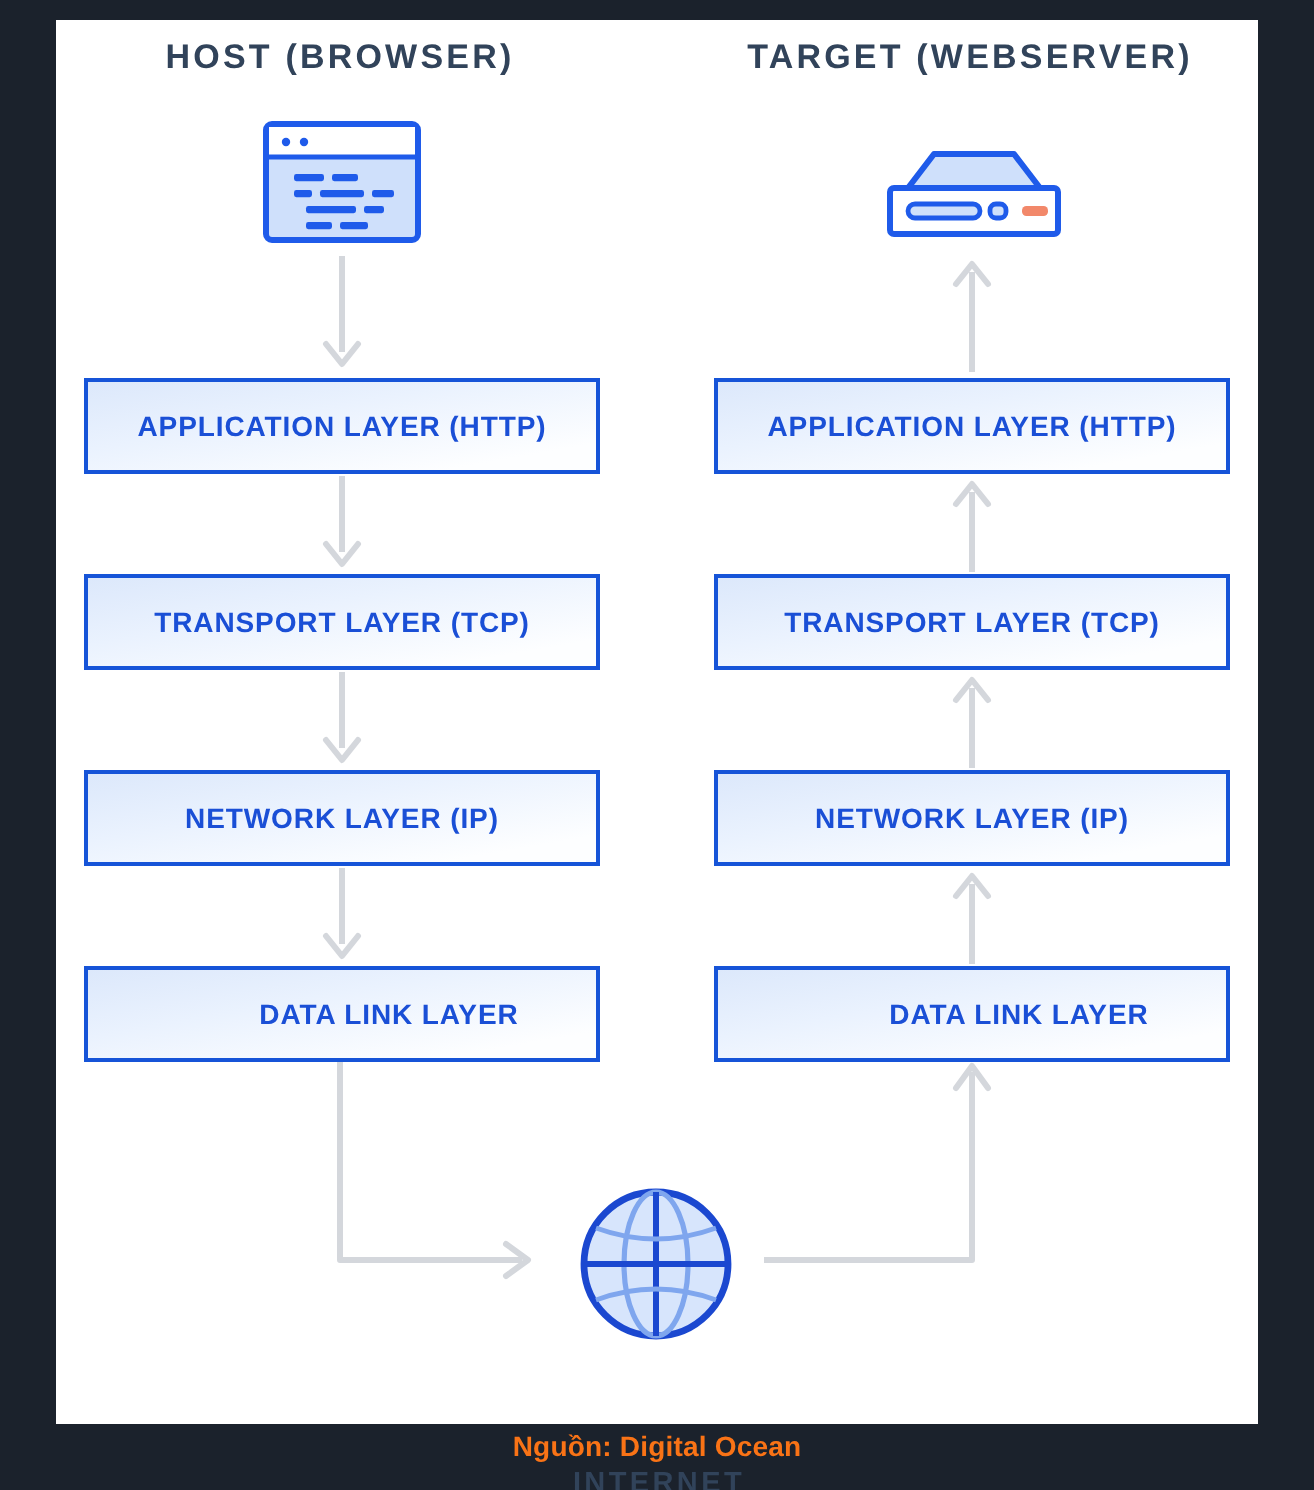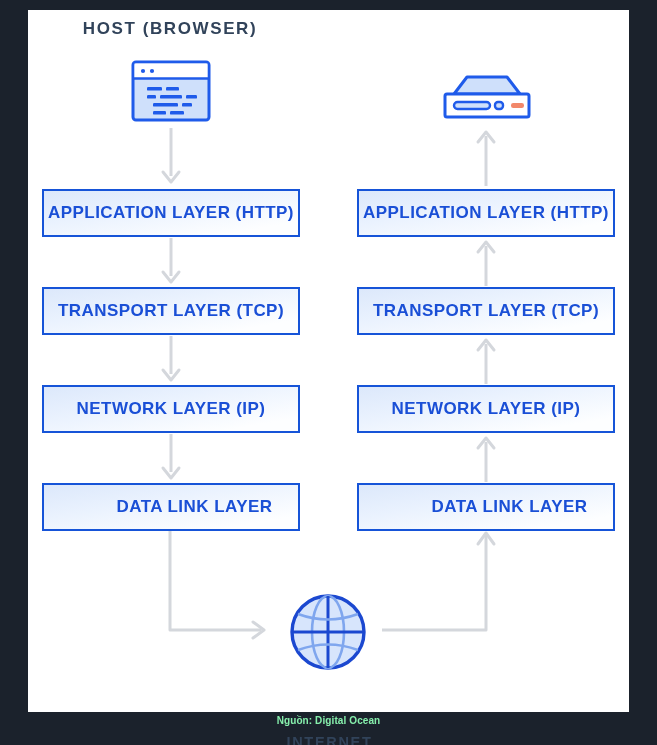--- a/index.html
+++ b/index.html
@@ -13,22 +13,22 @@
 
   .panel{
     position:absolute;left:28px;top:10px;
     width:601px;height:702px;
     background:#ffffff;
   }
 
   .caption{
     position:absolute;left:0;top:715px;width:657px;
     text-align:center;
-    color:#86efac;
-    font-size:10px;
+    color:#f97316;
+    font-size:14px;
     font-weight:700;
     letter-spacing:.1px;
   }
 
   
   .col-title{
     position:absolute;
     font-size:17px;
     font-weight:700;
     letter-spacing:1.6px;
@@ -42,21 +42,21 @@
   
   .layer-box{
     position:absolute;
     width:258px;height:48px;
     box-sizing:border-box;
     border:2.5px solid #1654d8;
     background:linear-gradient(170deg,#dce8fb 0%,#eaf2fe 38%,#fdfeff 85%);
     display:flex;align-items:center;justify-content:center;
   }
   .layer-box span{
-    font-size:17px;
+    font-size:14px;
     font-weight:700;
     letter-spacing:.45px;
     color:#1a4fd6;
     white-space:nowrap;
   }
   .col-l{left:42px;}
   .col-r{left:357px;}
   .row-1{top:189px;}
   .row-2{top:287px;}
   .row-3{top:385px;}
@@ -81,20 +81,21 @@
   }
 </style>
 </head>
 <body>
 
 <div class="canvas">
 
   <div class="panel"></div>
 
   <div class="col-title host">HOST (BROWSER)</div>
+  <div class="col-title target">TARGET (WEBSERVER)</div>
 
   <div class="icon-wrap" style="left:131px;top:60px;">
     <svg width="80" height="62" viewBox="0 0 80 62">
       <rect x="2" y="2" width="76" height="58" rx="3" fill="#cfe0fb" stroke="#1f5bea" stroke-width="3"></rect>
       <rect x="3.5" y="3.5" width="73" height="15" fill="#ffffff"></rect>
       <line x1="3" y1="18.5" x2="77" y2="18.5" stroke="#1f5bea" stroke-width="2.6"></line>
       <circle cx="12" cy="11" r="2.1" fill="#1f5bea"></circle>
       <circle cx="21" cy="11" r="2.1" fill="#1f5bea"></circle>
       <g fill="#1f5bea">
         <rect x="16" y="27" width="15" height="3.6" rx="1.2"></rect>

